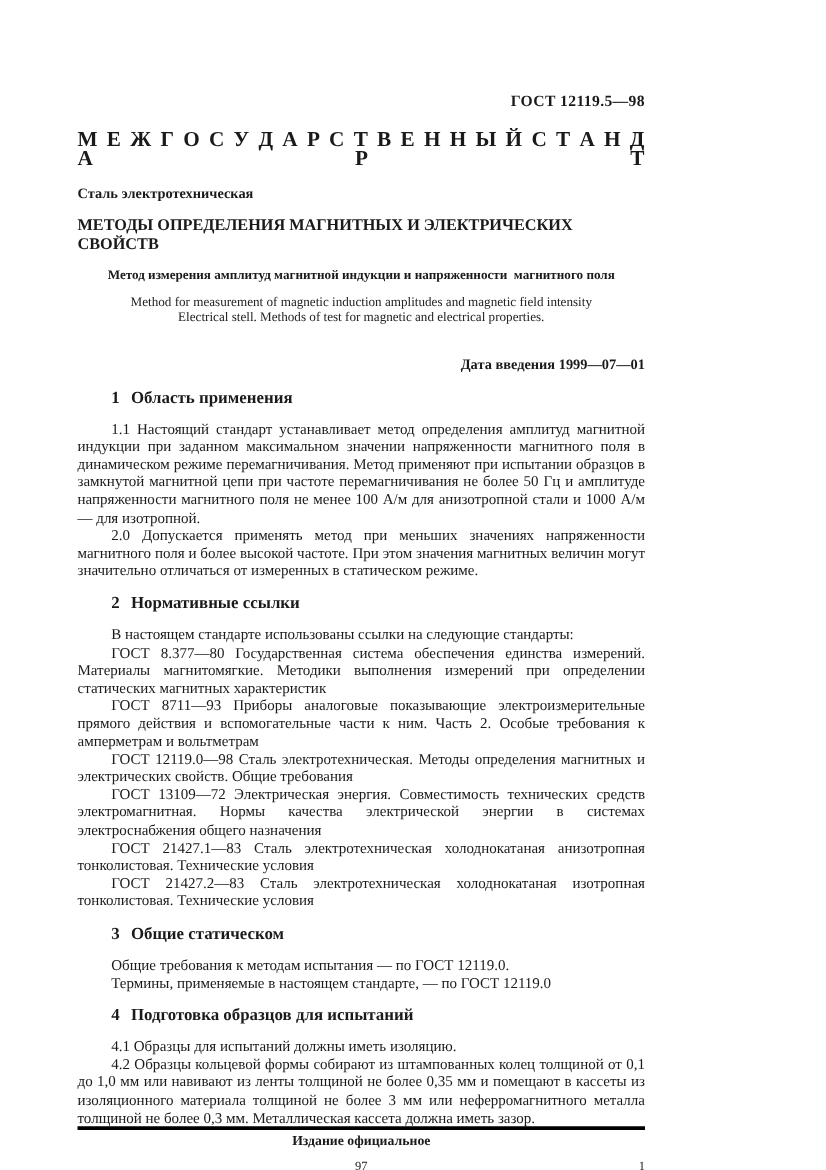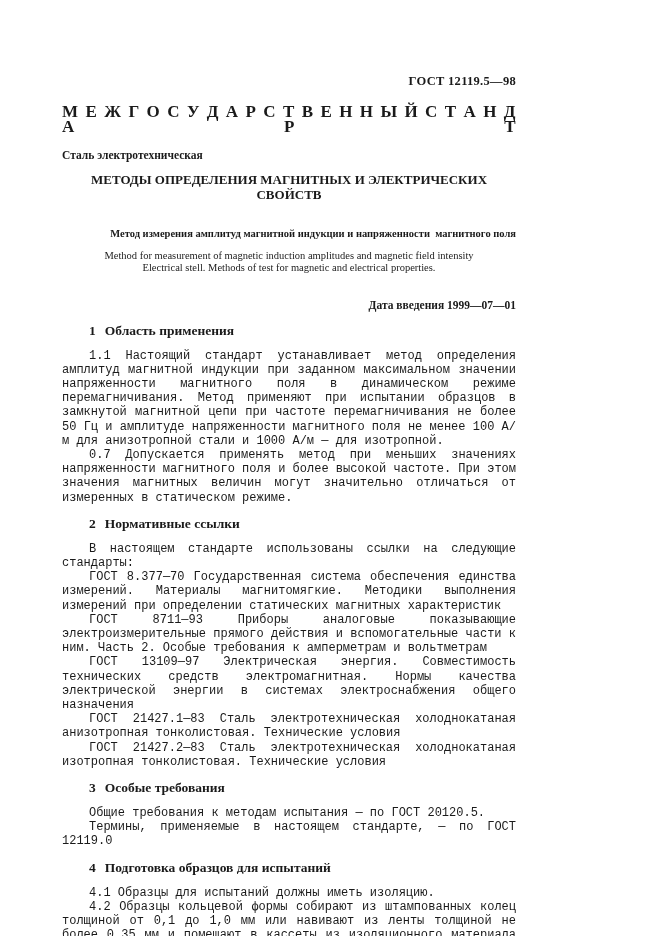--- a/index.html
+++ b/index.html
@@ -43,28 +43,27 @@
     background: #000000;
   }
   .title-ru {
     margin-top: 11px;
     font-weight: bold;
     font-size: 11.5px;
     line-height: 13px;
   }
   .title-main {
     margin-top: 10px;
-    text-align: center;
     font-weight: bold;
     font-size: 13px;
     line-height: 15px;
   }
   .subtitle {
-    margin-top: 26px;
-    text-align: right;
+    margin-top: 13px;
+    text-align: center;
     font-weight: bold;
     font-size: 10.5px;
     line-height: 12px;
     white-space: pre-wrap;
   }
   .title-en {
     margin-top: 10px;
     text-align: center;
     font-size: 10.5px;
     line-height: 11.8px;
@@ -87,21 +86,20 @@
     font-weight: bold;
     font-size: 13.5px;
     line-height: 16px;
   }
   .section-heading .hn { margin-right: 9px; }
   .section-body {
     margin-top: 10px;
     font-size: 12px;
     line-height: 14.2px;
     text-align: justify;
-    font-family: Liberation Mono, monospace;
   }
   .para {
     margin: 0;
     text-indent: 27px;
   }
   .footer {
     margin-top: auto;
     text-align: center;
   }
   .footer-rule {
@@ -156,40 +154,41 @@
 
   <div class="date-rule"></div>
 
   <div class="effective-date">Дата введения 1999—07—01</div>
 
   <div class="section-heading">
     <span class="hn">1</span><span class="ht">Область применения</span>
   </div>
   <div class="section-body">
     <p class="para">1.1 Настоящий стандарт устанавливает метод определения амплитуд магнитной индукции при заданном максимальном значении напряженности магнитного поля в динамическом режиме перемагничивания. Метод применяют при испытании образцов в замкнутой магнитной цепи при частоте перемагничивания не более 50 Гц и амплитуде напряженности магнитного поля не менее 100 А/м для анизотропной стали и 1000 А/м — для изотропной.</p>
-    <p class="para">0.7 Допускается применять метод при меньших значениях напряженности магнитного поля и более высокой частоте. При этом значения магнитных величин могут значительно отличаться от измеренных в статическом режиме.</p>
+    <p class="para">2.0 Допускается применять метод при меньших значениях напряженности магнитного поля и более высокой частоте. При этом значения магнитных величин могут значительно отличаться от измеренных в статическом режиме.</p>
   </div>
 
   <div class="section-heading">
     <span class="hn">2</span><span class="ht">Нормативные ссылки</span>
   </div>
   <div class="section-body">
     <p class="para">В настоящем стандарте использованы ссылки на следующие стандарты:</p>
-    <p class="para">ГОСТ 8.377—70 Государственная система обеспечения единства измерений. Материалы магнитомягкие. Методики выполнения измерений при определении статических магнитных характеристик</p>
+    <p class="para">ГОСТ 8.377—80 Государственная система обеспечения единства измерений. Материалы магнитомягкие. Методики выполнения измерений при определении статических магнитных характеристик</p>
     <p class="para">ГОСТ 8711—93 Приборы аналоговые показывающие электроизмерительные прямого действия и вспомогательные части к ним. Часть 2. Особые требования к амперметрам и вольтметрам</p>
-    <p class="para">ГОСТ 13109—97 Электрическая энергия. Совместимость технических средств электромагнитная. Нормы качества электрической энергии в системах электроснабжения общего назначения</p>
+    <p class="para">ГОСТ 12119.0—98 Сталь электротехническая. Методы определения магнитных и электрических свойств. Общие требования</p>
+    <p class="para">ГОСТ 13109—72 Электрическая энергия. Совместимость технических средств электромагнитная. Нормы качества электрической энергии в системах электроснабжения общего назначения</p>
     <p class="para">ГОСТ 21427.1—83 Сталь электротехническая холоднокатаная анизотропная тонколистовая. Технические условия</p>
     <p class="para">ГОСТ 21427.2—83 Сталь электротехническая холоднокатаная изотропная тонколистовая. Технические условия</p>
   </div>
 
   <div class="section-heading">
-    <span class="hn">3</span><span class="ht">Особые требования</span>
-  </div>
-  <div class="section-body">
-    <p class="para">Общие требования к методам испытания — по ГОСТ 20120.5.</p>
+    <span class="hn">3</span><span class="ht">Общие статическом</span>
+  </div>
+  <div class="section-body">
+    <p class="para">Общие требования к методам испытания — по ГОСТ 12119.0.</p>
     <p class="para">Термины, применяемые в настоящем стандарте, — по ГОСТ 12119.0</p>
   </div>
 
   <div class="section-heading">
     <span class="hn">4</span><span class="ht">Подготовка образцов для испытаний</span>
   </div>
   <div class="section-body">
     <p class="para">4.1 Образцы для испытаний должны иметь изоляцию.</p>
     <p class="para">4.2 Образцы кольцевой формы собирают из штампованных колец толщиной от 0,1 до 1,0 мм или навивают из ленты толщиной не более 0,35 мм и помещают в кассеты из изоляционного материала толщиной не более 3 мм или неферромагнитного металла толщиной не более 0,3 мм. Металлическая кассета должна иметь зазор.</p>
   </div>

